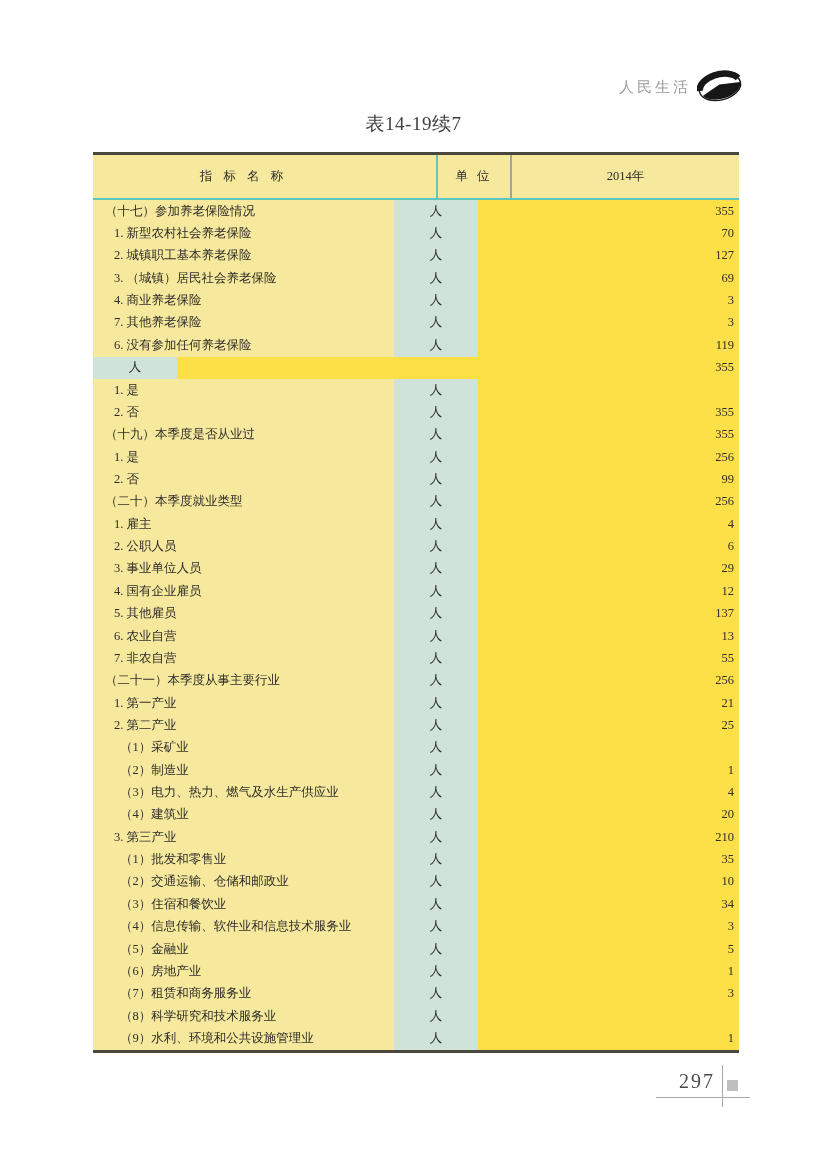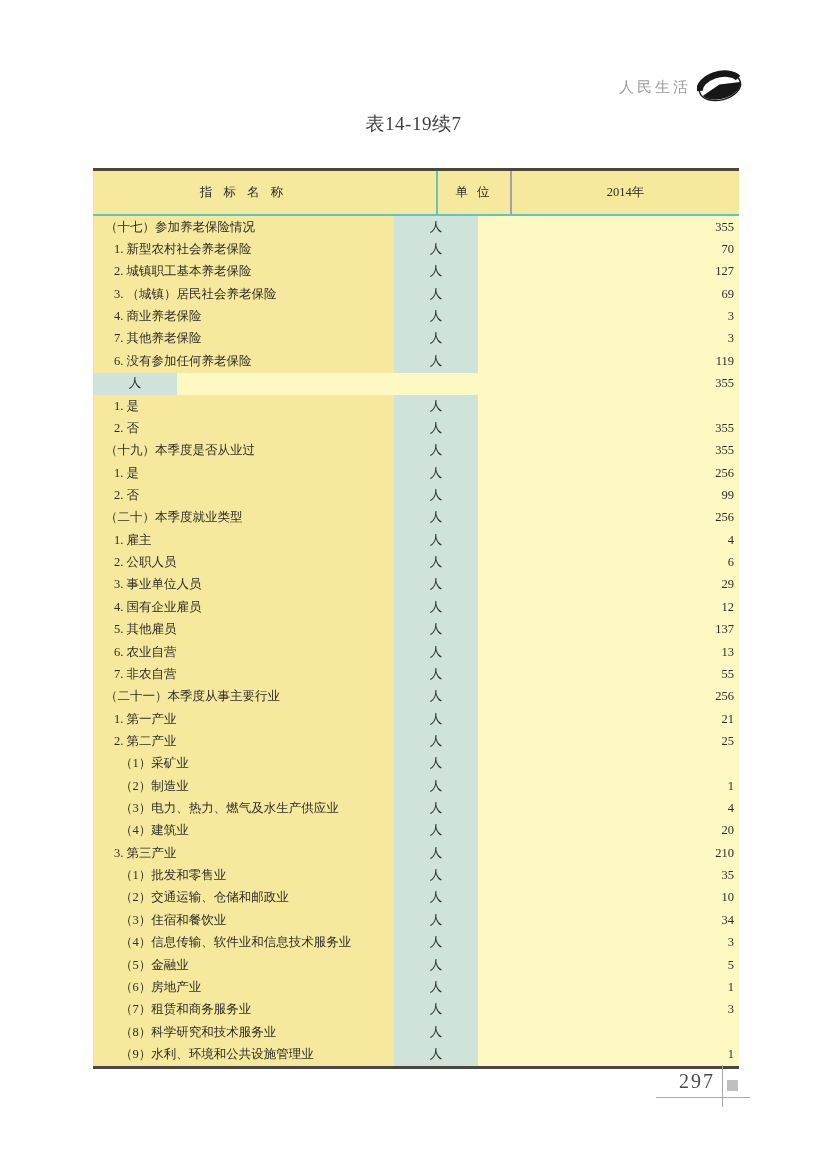--- a/index.html
+++ b/index.html
@@ -26,21 +26,21 @@
 
   
   .doc-title {
     position: absolute; top: 111px; left: 0; width: 100%;
     text-align: center;
     font-size: 19px; letter-spacing: 0.5px; color: #404040;
   }
 
   
   .stat-table {
-    position: absolute; left: 93px; top: 168px; width: 646px;
+    position: absolute; left: 93px; top: 152px; width: 646px;
     border-top: 3px solid #4a483e;
     border-bottom: 3px solid #4a483e;
     font-size: 12.5px;
   }
   .thead {
     display: flex; height: 43px;
     background: #f6e89c;
     border-bottom: 2px solid #5fc6bf;
   }
   .thead .th { display: flex; align-items: center; justify-content: center; }
@@ -64,21 +64,21 @@
   .td-name.ind0 { padding-left: 12px; }
   .td-name.ind1 { padding-left: 21px; }
   .td-name.ind2 { padding-left: 27px; font-family: Liberation Serif, serif; }
   .td-unit {
     width: 84px; height: 100%;
     background: #cfe3da;
     display: flex; align-items: center; justify-content: center;
   }
   .td-value {
     flex: 1; height: 100%;
-    background: #fef9c3;
+    background: #fde047;
     display: flex; align-items: center; justify-content: flex-end;
     padding-right: 5px; box-sizing: border-box;
   }
 
   
   .footer { position: absolute; left: 0; top: 1060px; width: 100%; height: 60px; }
   .page-number {
     position: absolute; left: 676px; top: 10px; width: 42px;
     text-align: center; font-size: 20px; letter-spacing: 2px; color: #4a4a4a;
   }

